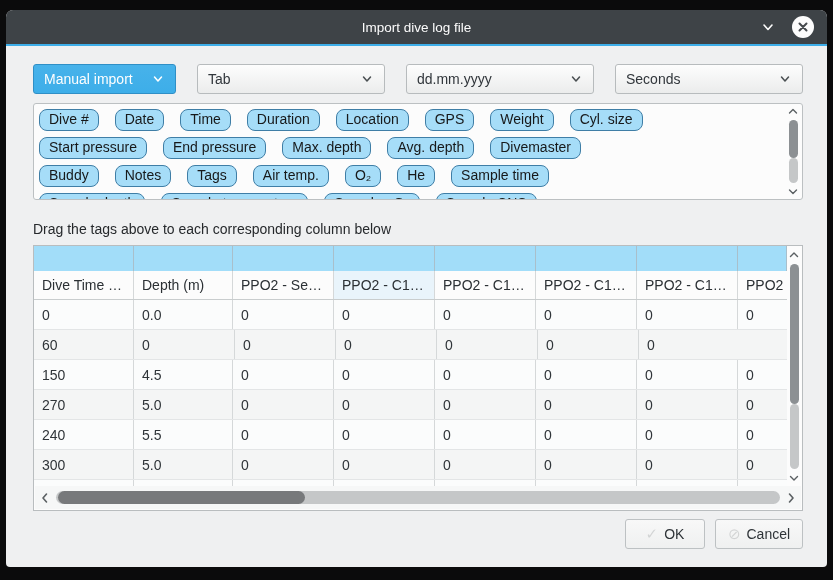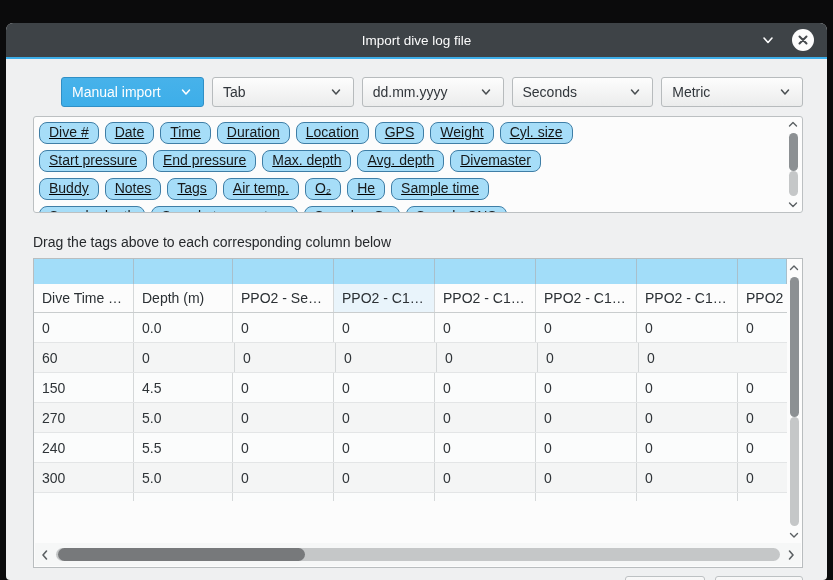--- a/index.html
+++ b/index.html
@@ -1,57 +1,57 @@
 <!DOCTYPE html>
 <html><head>
 <meta charset="utf-8">
 <style>
   * { box-sizing: border-box; margin: 0; padding: 0; }
   html,body { background:#000; }
   body { font-family: "Liberation Sans", sans-serif; }
   .canvas { position:relative; width:833px; height:580px; background:#0b0b0c; overflow:hidden; }
-  .window { position:absolute; left:6px; top:23px; width:821px; height:557px;
+  .window { position:absolute; left:6px; top:10px; width:821px; height:557px;
             background:#eff0f1; border-radius:7px 7px 4px 4px; overflow:hidden; }
 
   
   .titlebar { height:36px; background:#3e4347; border-bottom:2px solid #3daee9;
               display:flex; align-items:center; justify-content:center; position:relative; }
   .title { color:#fcfcfc; font-size:13.5px; }
   .tb-right { position:absolute; right:13px; top:0; height:100%; display:flex; align-items:center; gap:15px; }
   .shade-ico { display:flex; }
   .close-btn { width:22px; height:22px; border-radius:50%; background:#fcfcfc;
                display:flex; align-items:center; justify-content:center; }
 
   .content { padding:0 24px 0 27px; }
 
   
-  .toolbar { display:flex; gap:8px; margin-top:18px;margin-left:28px; }
+  .toolbar { display:flex; gap:21px; margin-top:18px; }
   .combo { height:30px; flex:1; border:1px solid #b7bbbd; border-radius:3px;
            background:linear-gradient(#fdfdfd,#ebecec); display:flex; align-items:center;
            justify-content:space-between; padding:0 10px; font-size:14px; color:#31363b; }
   .combo svg { flex:0 0 auto; }
   .combo-primary { flex:0 0 143px; background:linear-gradient(#47b2ea,#3daee9);
                    border-color:#2f8fc6; color:#fefefe; }
 
   
   .tagbox { margin-top:9px; height:97px; background:#fcfcfc; border:1px solid #bcc0c2;
             border-radius:3px; position:relative; overflow:hidden; padding:5px 22px 0 5px; }
-  .tagrow { display:flex; gap:6px; margin-bottom:6px;text-decoration:underline; }
+  .tagrow { display:flex; gap:16px; margin-bottom:6px; }
   .tag { height:22px; line-height:19px; padding:0 9px; background:#a6ddf8;
          border:1.5px solid #3f7ea6; border-radius:8px; font-size:14px; color:#17191a; white-space:nowrap; }
   .vscroll { position:absolute; right:2px; top:2px; bottom:2px; width:14px;
              display:flex; flex-direction:column; align-items:center; background:#fcfcfc; }
   .vs-thumb { width:9px; border-radius:5px; background:#8c9093; }
   .vs-track { width:9px; border-radius:5px; background:#c5c7c8; }
 
   
   .instruction { margin:21px 0 8px; font-size:14px; color:#26292c; }
 
   
-  .tableframe { position:relative; height:310px; border:1px solid #b9bdbf; background:#fcfcfc; }
+  .tableframe { position:relative; height:266px; border:1px solid #b9bdbf; background:#fcfcfc; }
   .tgrid { position:absolute; left:0; top:0; right:15px; bottom:24px; overflow:hidden; }
   .trow { display:flex; width:100%; }
   .tcell { flex:0 0 auto; border-right:1px solid #d5d8d9; padding-left:8px; display:flex;
            align-items:center; font-size:14px; color:#2f3438; overflow:hidden; white-space:nowrap; }
   .c0{width:100px}.c1{width:99px}.c2{width:101px}.c3{width:101px}
   .c4{width:101px}.c5{width:101px}.c6{width:101px}.c7{flex:1 1 auto; border-right:none;}
   .band { height:25px; background:#a2ddf9; }
   .band .tcell { border-right:1px solid #a9bfcb; }
   .thead-row { height:29px; background:#fcfcfc; border-bottom:1px solid #c9cdce; }
   .thead-row .tcell { color:#2b3034; }
@@ -117,26 +117,20 @@
           <svg width="14" height="14" viewBox="0 0 14 14">
               <polyline points="3.5,5 7,9 10.5,5" fill="none" stroke="#4a4f52" stroke-width="1.5" stroke-linecap="round" stroke-linejoin="round"></polyline>
             </svg>
         </div>
         <div class="combo">
           <span>Seconds</span>
           <svg width="14" height="14" viewBox="0 0 14 14">
               <polyline points="3.5,5 7,9 10.5,5" fill="none" stroke="#4a4f52" stroke-width="1.5" stroke-linecap="round" stroke-linejoin="round"></polyline>
             </svg>
         </div>
-        <div class="combo">
-          <span>Metric</span>
-          <svg width="14" height="14" viewBox="0 0 14 14">
-              <polyline points="3.5,5 7,9 10.5,5" fill="none" stroke="#4a4f52" stroke-width="1.5" stroke-linecap="round" stroke-linejoin="round"></polyline>
-            </svg>
-        </div>
       </div>
 
       <div class="tagbox">
         <div class="tagrow">
           <span class="tag">Dive #</span>
           <span class="tag">Date</span>
           <span class="tag">Time</span>
           <span class="tag">Duration</span>
           <span class="tag">Location</span>
           <span class="tag">GPS</span>

